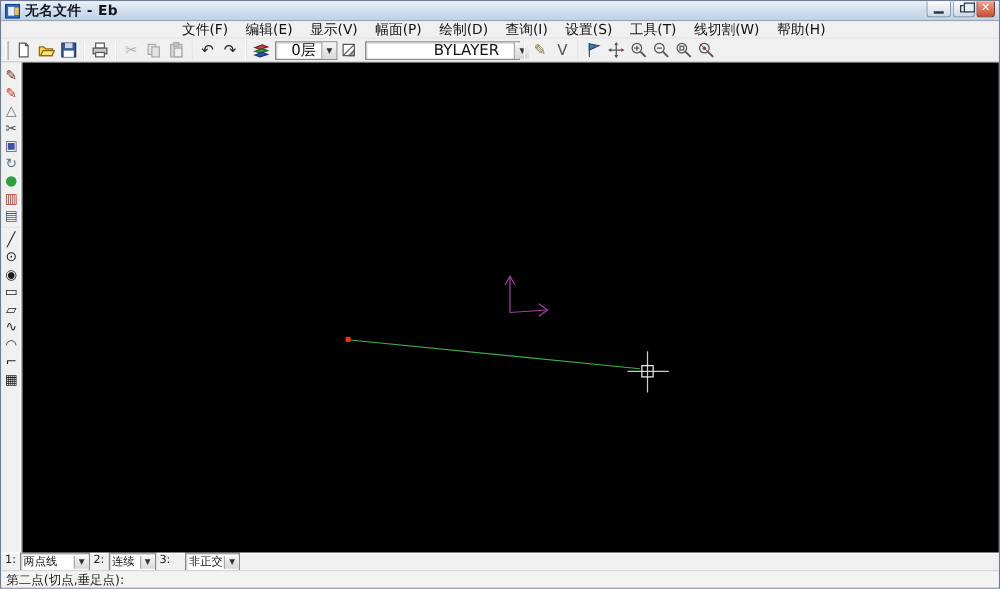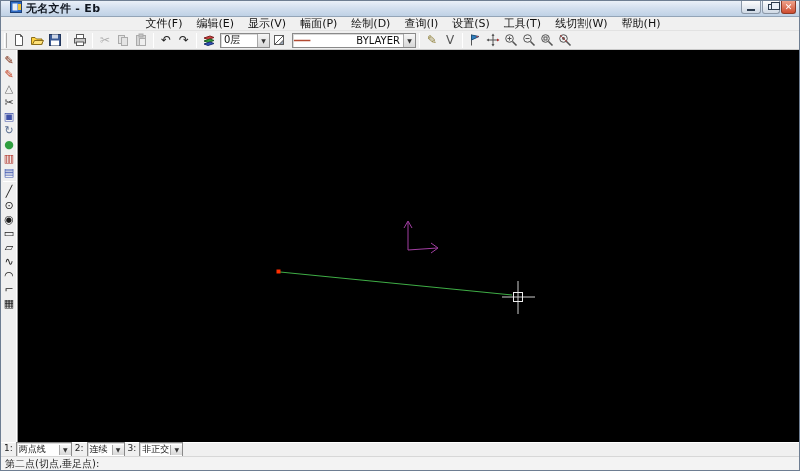--- a/index.html
+++ b/index.html
@@ -2,23 +2,23 @@
 <html><head>
 <meta charset="utf-8">
 <style>
   * { margin:0; padding:0; box-sizing:border-box; }
   html,body { width:800px; height:471px; overflow:hidden;
     font-family:"DejaVu Sans","Liberation Sans",sans-serif; }
   .window { position:relative; width:800px; height:471px; background:#f0f0f0;
     display:flex; flex-direction:column; border:1px solid #6e7e92; }
 
   
-  .titlebar { height:16px; flex:0 0 16px; display:flex; align-items:flex-start;
+  .titlebar { height:16px; flex:0 0 16px; display:flex; align-items:center;
     background:linear-gradient(180deg,#eaf0f8 0%,#d4e0ef 45%,#bfd1e5 100%);
-    border-bottom:1px solid #93a4b7; padding-left:9px; }
+    border-bottom:1px solid #93a4b7; padding-left:3px; }
   .app-icon { width:12px; height:12px; margin-right:4px; flex:0 0 12px; }
   .title-text { font-size:11px; color:#10161f; font-weight:700; letter-spacing:0.3px; }
   .win-controls { margin-left:auto; display:flex; align-items:flex-start; height:100%; padding-right:3px; gap:1px; }
   .winbtn { height:13px; display:flex; align-items:center; justify-content:center;
     border:1px solid #8b98a8; border-top:none; border-radius:0 0 3px 3px;
     background:linear-gradient(180deg,#fdfdfd,#cfd9e5); cursor:default; }
   .winbtn.minimize { width:20px; } .winbtn.restore { width:18px; } 
   .winbtn.close { width:15px; background:linear-gradient(180deg,#f0a38c,#ce4c30);
     border-color:#8e3a26; color:#fff; font-size:8px; }
   .glyph-min { width:8px; height:2px; background:#2b3a4d; margin-top:5px; }
@@ -35,21 +35,21 @@
   
   .toolbar { height:19px; flex:0 0 19px; display:flex; align-items:center; background:#f0f0f0;
     border-bottom:1px solid #c9c9c9; padding-left:2px; }
   .tb-grip { width:3px; height:15px; border-left:1px solid #fff; border-right:1px solid #a8a8a8; margin:0 3px 0 1px; }
   .tb-btn { width:18px; height:17px; display:flex; align-items:center; justify-content:center; }
   .tb-sep { width:1px; height:15px; background:#a8a8a8; border-right:1px solid #ffffff; margin:0 3px; }
   .tb-glyph { font-size:12px; line-height:12px; color:#222; }
   .tb-glyph.disabled { color:#b0b0b0; }
   .dd { height:15px; display:flex; align-items:center; background:#fff;
     border:1px solid #8a8a8a; box-shadow:inset 1px 1px 0 #d9d9d9; }
-  .dd-val { font-size:10px; color:#111; padding:0 3px; white-space:nowrap; overflow:hidden; flex:1; }
+  .dd-val { font-size:12px; color:#111; padding:0 12px; white-space:nowrap; overflow:hidden; flex:1; }
   .dd-arrow { width:12px; height:13px; flex:0 0 12px; display:flex; align-items:center; justify-content:center;
     background:linear-gradient(180deg,#f6f6f6,#d8d8d8); border-left:1px solid #a8a8a8; }
   .dd-arrow span { font-size:6px; color:#333; }
   .dd.layer { width:50px; margin-left:2px; }
   .dd.colorline { width:124px; margin-left:4px; }
   .swatch-svg { flex:1; height:13px; }
 
   
   .main { flex:1; display:flex; min-height:0; }
   .left-toolbar { width:17px; flex:0 0 17px; background:#f0f0f0;
@@ -61,21 +61,21 @@
   .canvas { flex:1; position:relative; background:#000; }
   .canvas svg { position:absolute; inset:0; }
 
   
   .paramrow { height:14px; flex:0 0 14px; background:#f0f0f0; border-top:1px solid #fff;
     display:flex; align-items:center; padding-left:2px; gap:2px; }
   .param-label { font-size:9px; color:#222; vertical-align:top; margin:0 1px; position:relative; top:-2px; }
   .dd.small { height:16px; }
   .dd.small .dd-val { font-size:9px; padding:0 2px; }
   .dd.small .dd-arrow { height:10px; width:11px; }
-  .dd.f1 { width:56px; } .dd.f2 { width:38px; } .dd.f3 { width:44px; }
+  .dd.f1 { width:56px; } .dd.f2 { width:38px; } .dd.f3 { width:44px;margin-left:9px; }
   .promptrow { height:14px; flex:0 0 14px; background:#f3f3f3; border-top:1px solid #d7d7d7;
     display:flex; align-items:center; padding-left:4px; }
   .prompt-text { font-size:10px; color:#222; }
 
   
   .watermark { position:absolute; left:560px; top:350px; width:240px; height:121px;
     background:#ffffff; z-index:50; overflow:hidden; }
   .watermark span { display:block; padding:20px 0 0 6px; font-size:55px; line-height:1;
     color:#e3e3e3; font-weight:400; letter-spacing:1px; white-space:nowrap; }
 </style>

